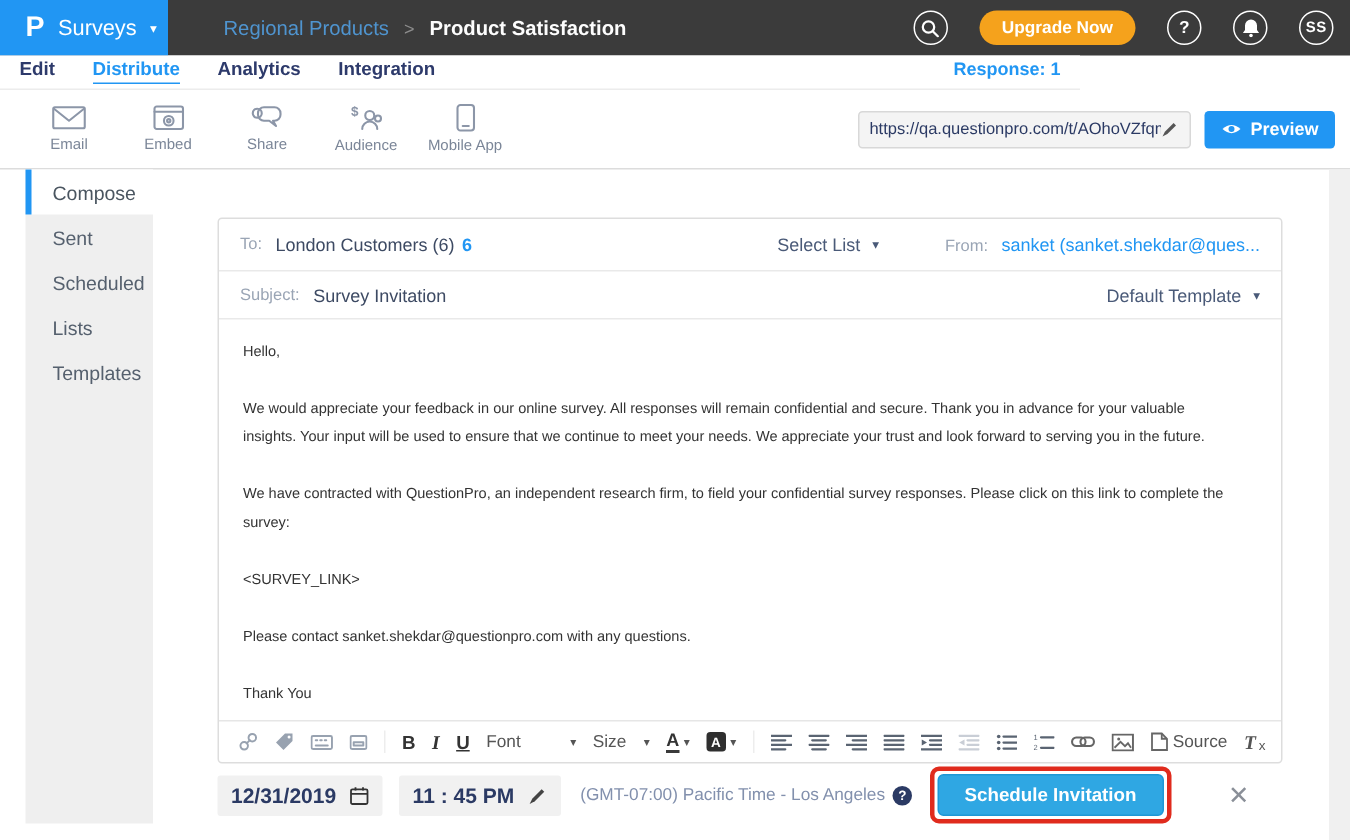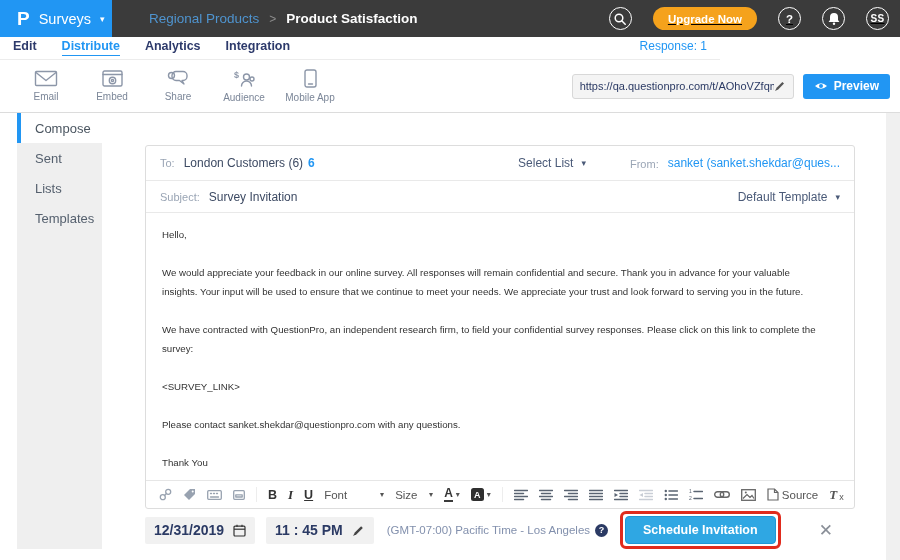--- a/index.html
+++ b/index.html
@@ -17,30 +17,30 @@
   
   .topbar{position:absolute;left:0;top:0;width:900px;height:37px;background:var(--header-dark);display:flex;align-items:center;}
   .brand{width:112px;height:100%;background:var(--accent);display:flex;align-items:center;gap:9px;padding:0 8px 0 17px;color:#fff;cursor:pointer;}
   .logo{font-size:19px;font-weight:bold;line-height:1;}
   .brand-label{font-size:14.5px;}
   .caret{font-size:9px;line-height:1;margin-top:2px;}
   .breadcrumb{margin-left:37px;display:flex;align-items:center;gap:10px;font-size:13.5px;}
   .crumb-parent{color:#4f94cf;cursor:pointer;}
   .crumb-sep{color:#8d8d8d;font-size:12px;}
   .crumb-current{color:#fdfdfd;font-weight:bold;}
-  .top-actions{margin-left:auto;display:flex;align-items:center;gap:21px;margin-right:11px;text-decoration:underline;}
+  .top-actions{margin-left:auto;display:flex;align-items:center;gap:21px;margin-right:11px;}
   .circle-btn{width:23px;height:23px;border:1.5px solid #fff;border-radius:50%;display:flex;align-items:center;justify-content:center;color:#fff;font-size:11.5px;font-weight:bold;cursor:pointer;flex:0 0 auto;}
   .avatar{font-size:10px;letter-spacing:.3px;}
   .upgrade{height:23px;border-radius:12px;background:var(--upgrade-orange);color:#fff;font-size:11.5px;font-weight:bold;display:flex;align-items:center;padding:0 15px;cursor:pointer;}
 
   
   .tabbar{position:absolute;left:0;top:37px;width:720px;height:23px;background:#fff;display:flex;align-items:flex-start;padding:2px 13px 0 13px;gap:25px;border-bottom:1px solid #ececec;}
   .tab{font-size:12.5px;font-weight:bold;color:#2d3a6b;cursor:pointer;padding-bottom:2px;}
   .tab.active{color:var(--accent);border-bottom:1px solid var(--accent);}
-  .response{margin-left:auto;font-size:12px;font-weight:normal;color:var(--accent);}
+  .response{margin-left:auto;font-size:12px;font-weight:bold;color:var(--accent);}
 
   
   .channelbar{position:absolute;left:0;top:60px;width:900px;height:53px;background:#fff;border-bottom:1px solid #dcdcdc;display:flex;align-items:center;padding:0 10px 0 13px;}
   .channel{width:66px;display:flex;flex-direction:column;align-items:center;gap:4px;cursor:pointer;}
   .channel-label{font-size:10px;color:#7b8698;}
   .chan-ic{stroke:#8c96a8;fill:none;stroke-width:1.4;stroke-linecap:round;stroke-linejoin:round;}
   .link-group{margin-left:auto;display:flex;align-items:center;gap:9px;}
   .url-box{width:222px;height:25px;background:#f4f4f4;border:1px solid #d8d8d8;border-radius:3px;display:flex;align-items:center;padding:0 7px;cursor:text;}
   .url-text{flex:1;font-size:11px;color:#2b3a64;white-space:nowrap;overflow:hidden;}
   .preview-btn{height:25px;background:var(--accent);border-radius:3px;color:#fff;font-size:12px;font-weight:bold;display:flex;align-items:center;gap:6px;padding:0 11px;cursor:pointer;}
@@ -201,20 +201,21 @@
           <circle cx="7" cy="5" r="2" fill="#2196f3"></circle>
         </svg>
         <span>Preview</span>
       </div>
     </div>
   </div>
 
   <aside class="sidebar">
     <div class="side-item active">Compose</div>
     <div class="side-item">Sent</div>
+    <div class="side-item">Scheduled</div>
     <div class="side-item">Lists</div>
     <div class="side-item">Templates</div>
   </aside>
 
   <main class="card">
 
     <div class="field-row to-row">
       <span class="f-label">To:</span>
       <span class="to-value">London Customers (6)</span>
       <span class="to-count">6</span>

